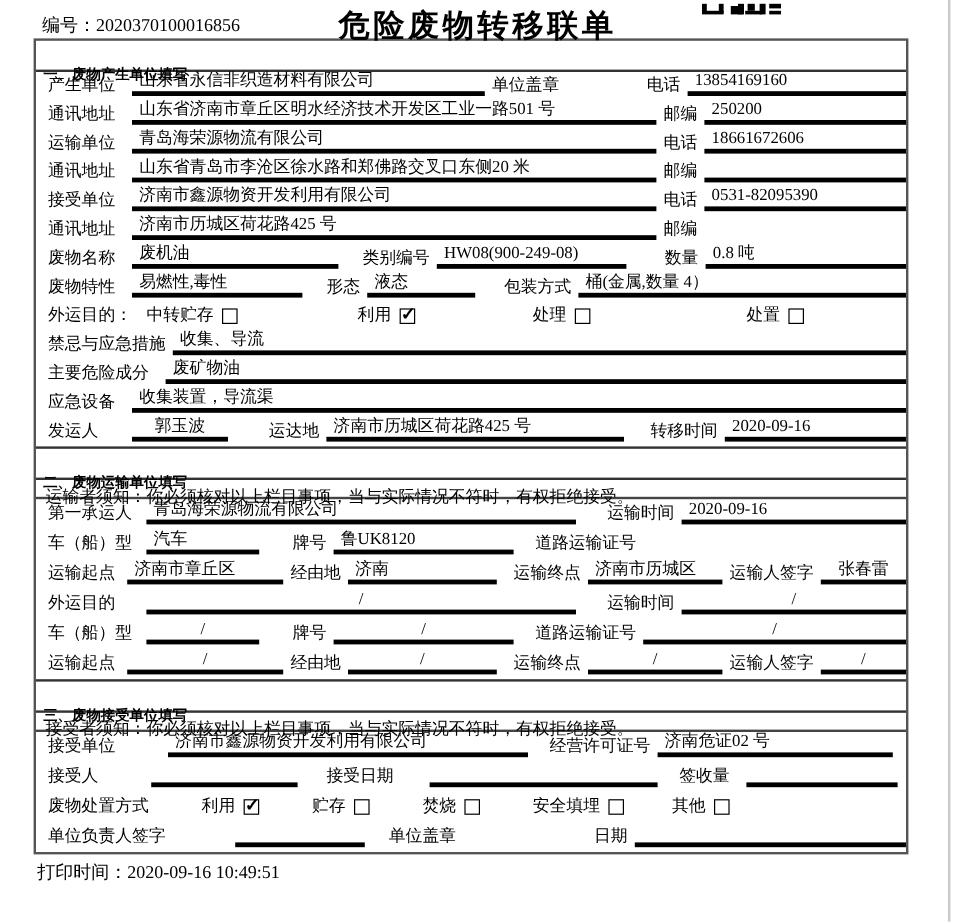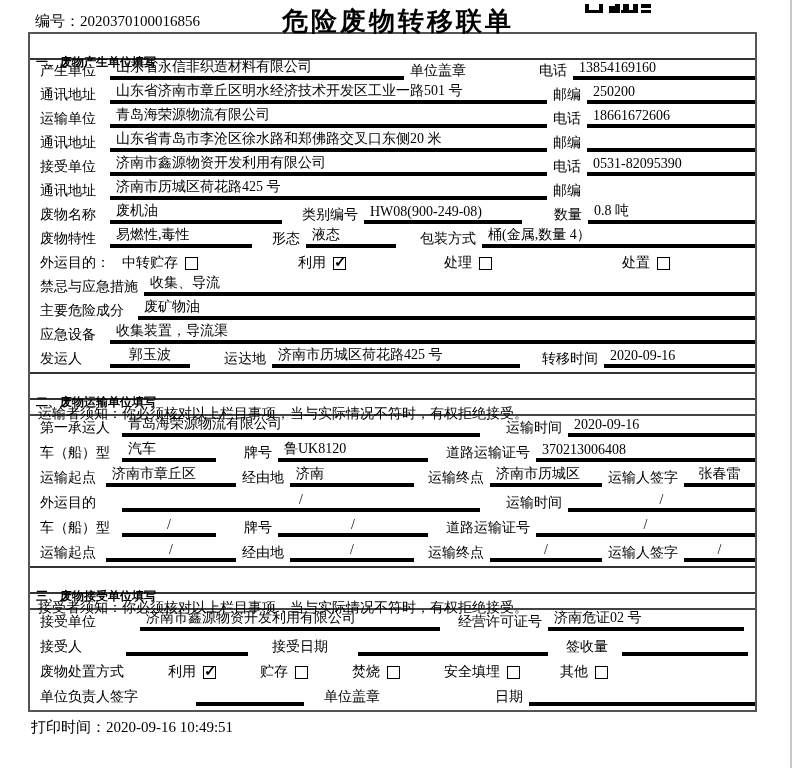--- a/index.html
+++ b/index.html
@@ -170,21 +170,20 @@
       <div class="lbl" style="margin-left:20px">运输时间</div>
       <div class="fld grow">2020-09-16</div>
     </div>
 
     <div class="row">
       <div class="lbl" style="width:88px">车（船）型</div>
       <div class="fld" style="width:94px">汽车</div>
       <div class="lbl" style="margin-left:22px">牌号</div>
       <div class="fld" style="width:150px">鲁UK8120</div>
       <div class="lbl" style="margin-left:12px">道路运输证号</div>
-      <div class="fld grow">370213006408</div>
     </div>
 
     <div class="row">
       <div class="lbl" style="width:72px">运输起点</div>
       <div class="fld" style="width:130px">济南市章丘区</div>
       <div class="lbl">经由地</div>
       <div class="fld" style="width:124px">济南</div>
       <div class="lbl" style="margin-left:8px">运输终点</div>
       <div class="fld" style="width:112px">济南市历城区</div>
       <div class="lbl">运输人签字</div>

